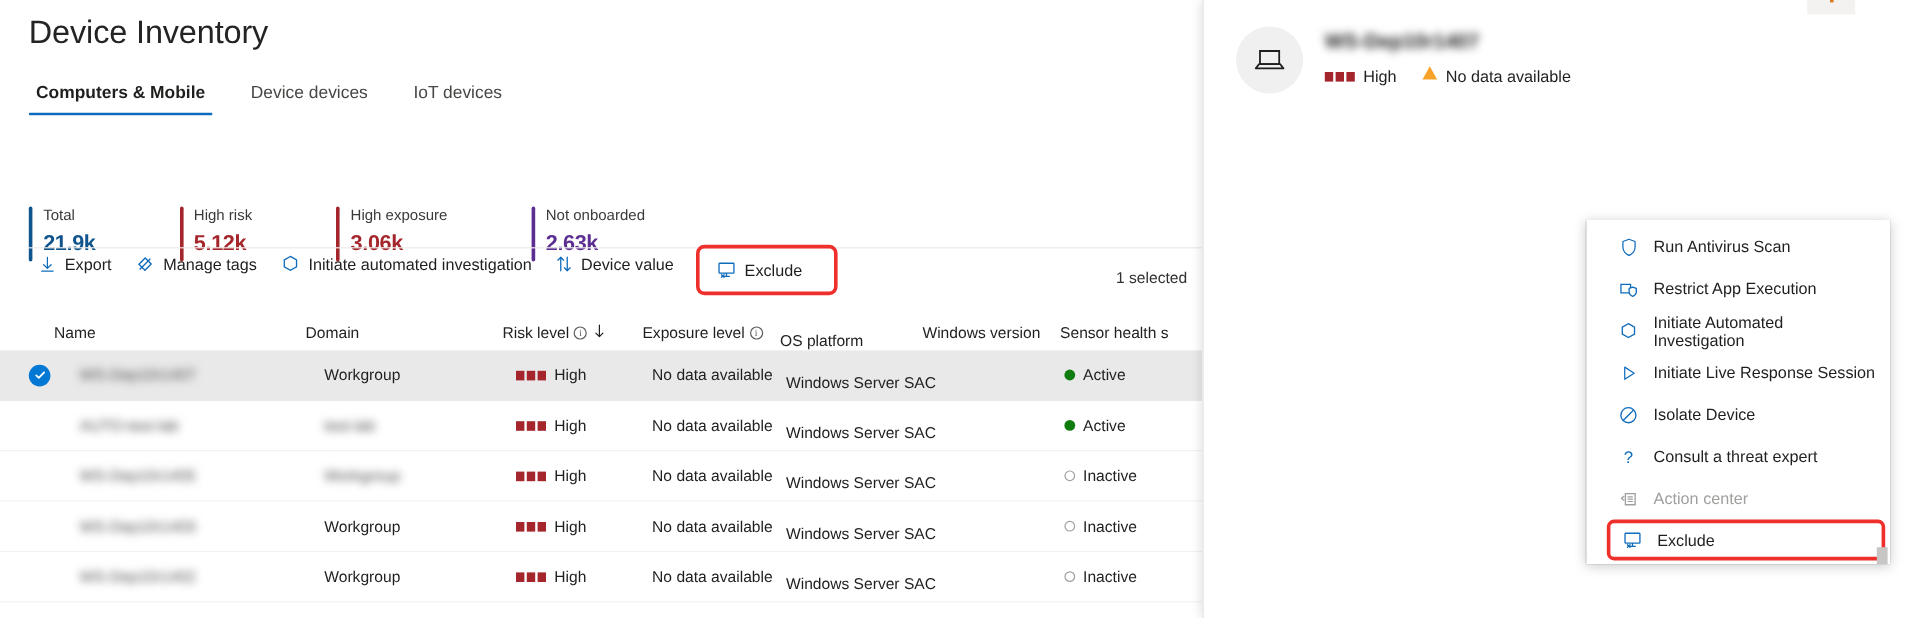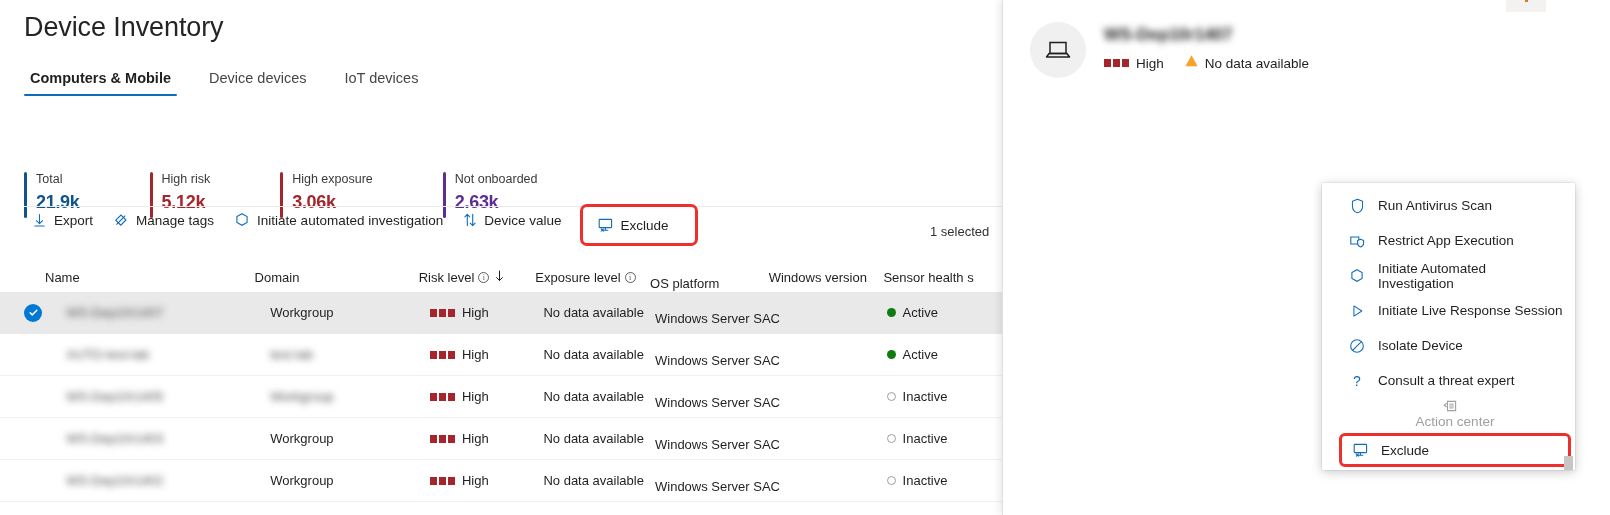--- a/index.html
+++ b/index.html
@@ -120,21 +120,21 @@
   .ctx {
     position: absolute; left: 1322px; top: 183px; width: 253px;
     background: #fff; box-shadow: 0 2px 10px rgba(0,0,0,0.22), 0 0 1px rgba(0,0,0,0.3);
     padding: 5px 0 0 13px;
   }
   .ctx-item {
     display: flex; align-items: center; height: 35px; padding: 0 12px; cursor: pointer;
     font-size: 13.5px; color: #201f1e;
   }
   .ctx-item .ico { width: 20px; display: flex; align-items: center; justify-content: center; margin-right: 11px; flex:none; }
-  .ctx-item.disabled { color: #a19f9d; cursor: default; flex-direction: column; }
+  .ctx-item.disabled { color: #a19f9d; cursor: default; }
   .ctx-highlight {
     border: 3px solid #ee2f2b; border-radius: 6px; margin: 0 4px 3px 4px; height: 34px;
     display: flex; align-items: center; padding: 0 8px;
   }
   .ctx-scrollbar { position:absolute; right:2px; bottom:0; width:9px; height:14px; background:#c8c6c4; }
 </style>
 </head>
 <body>
 
 <div id="root">

